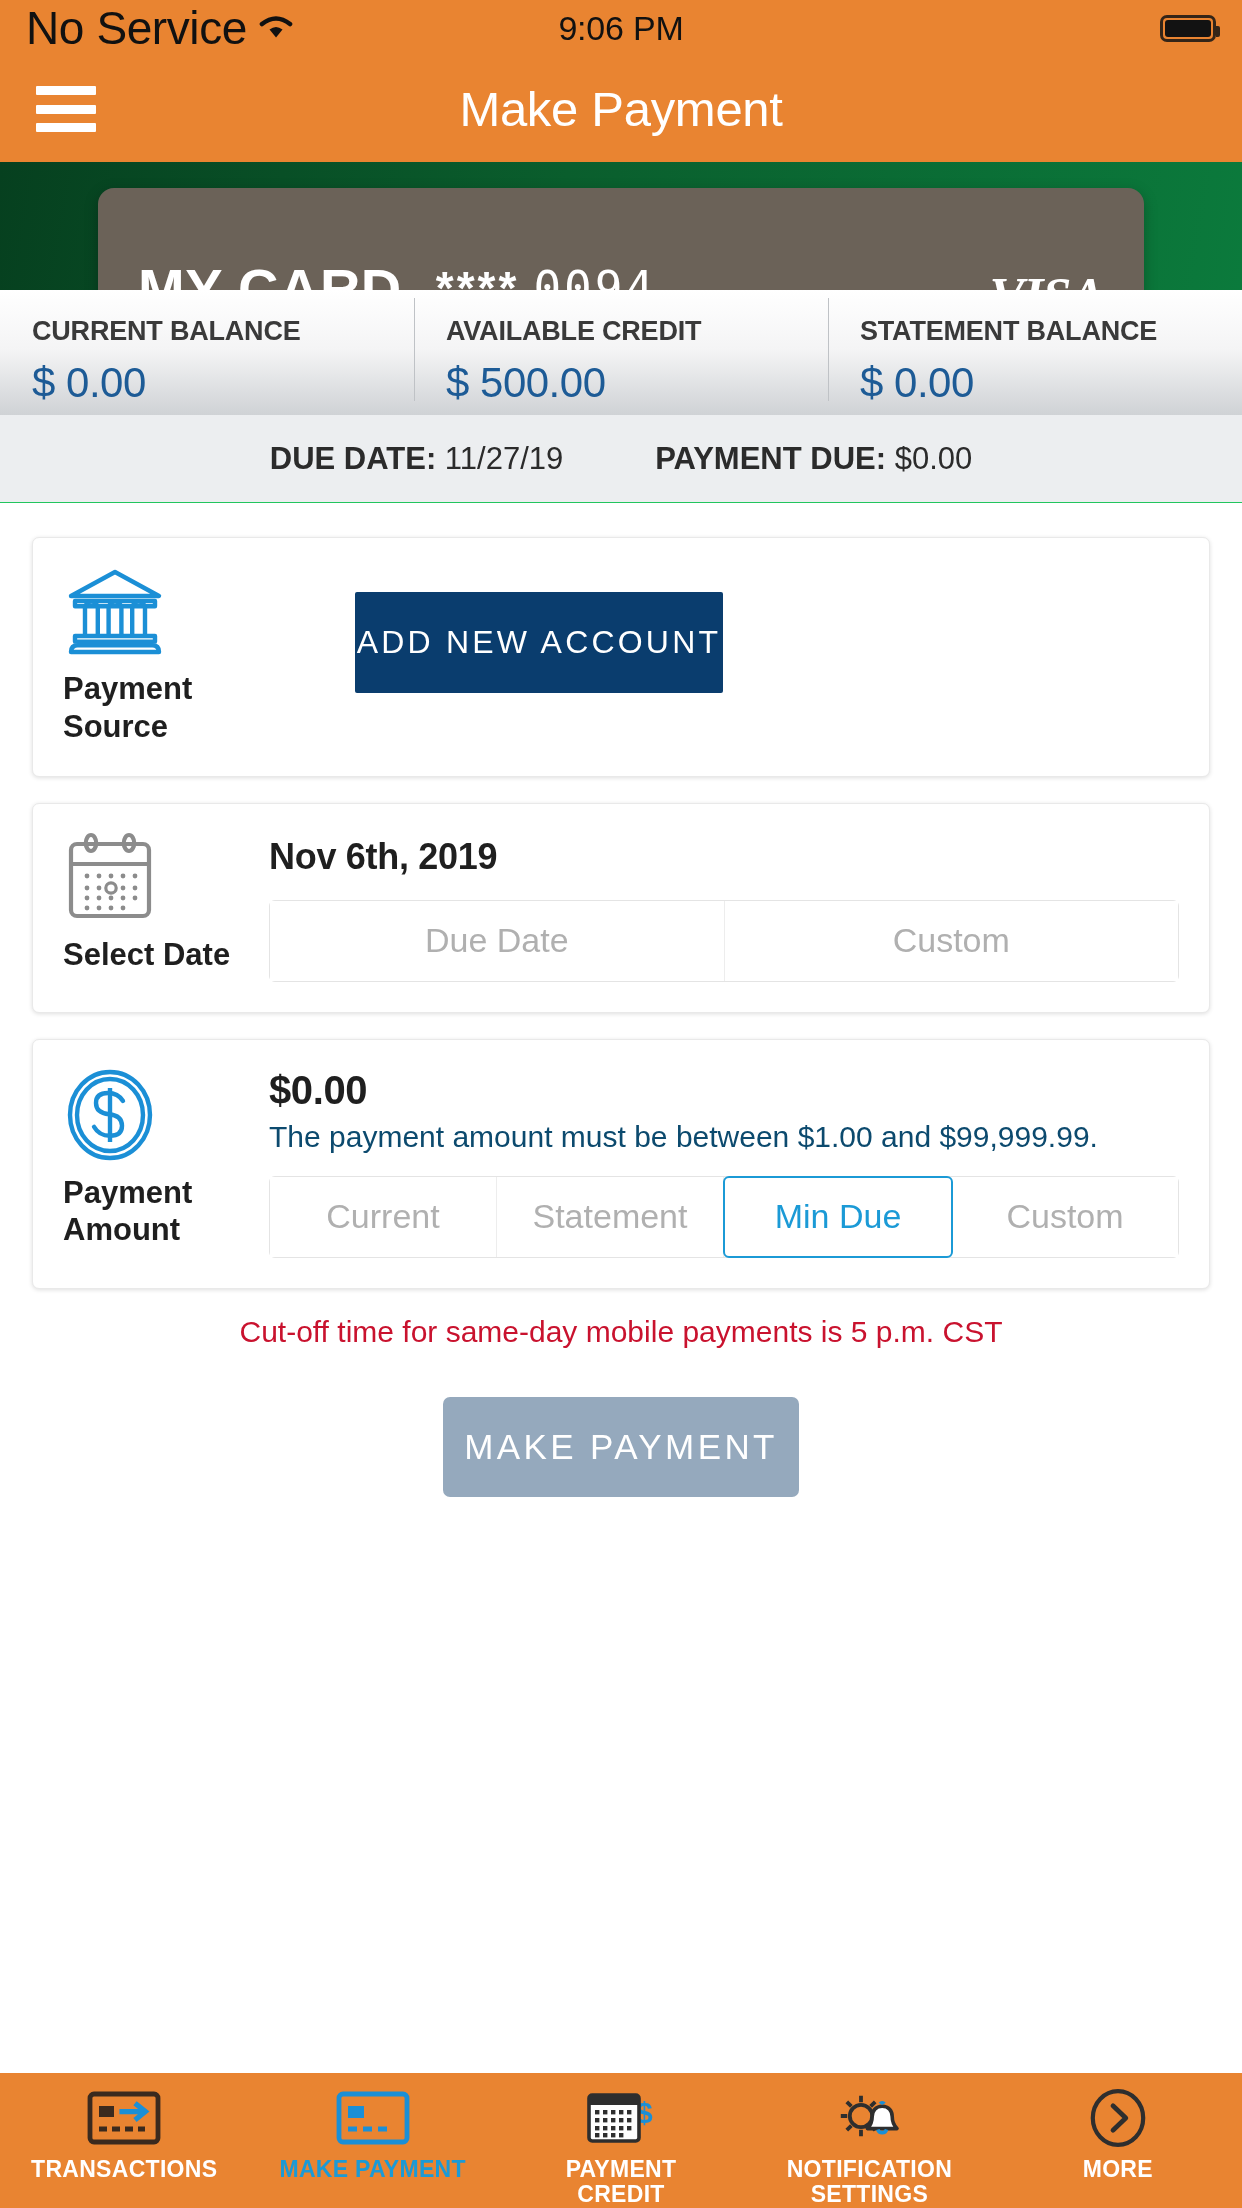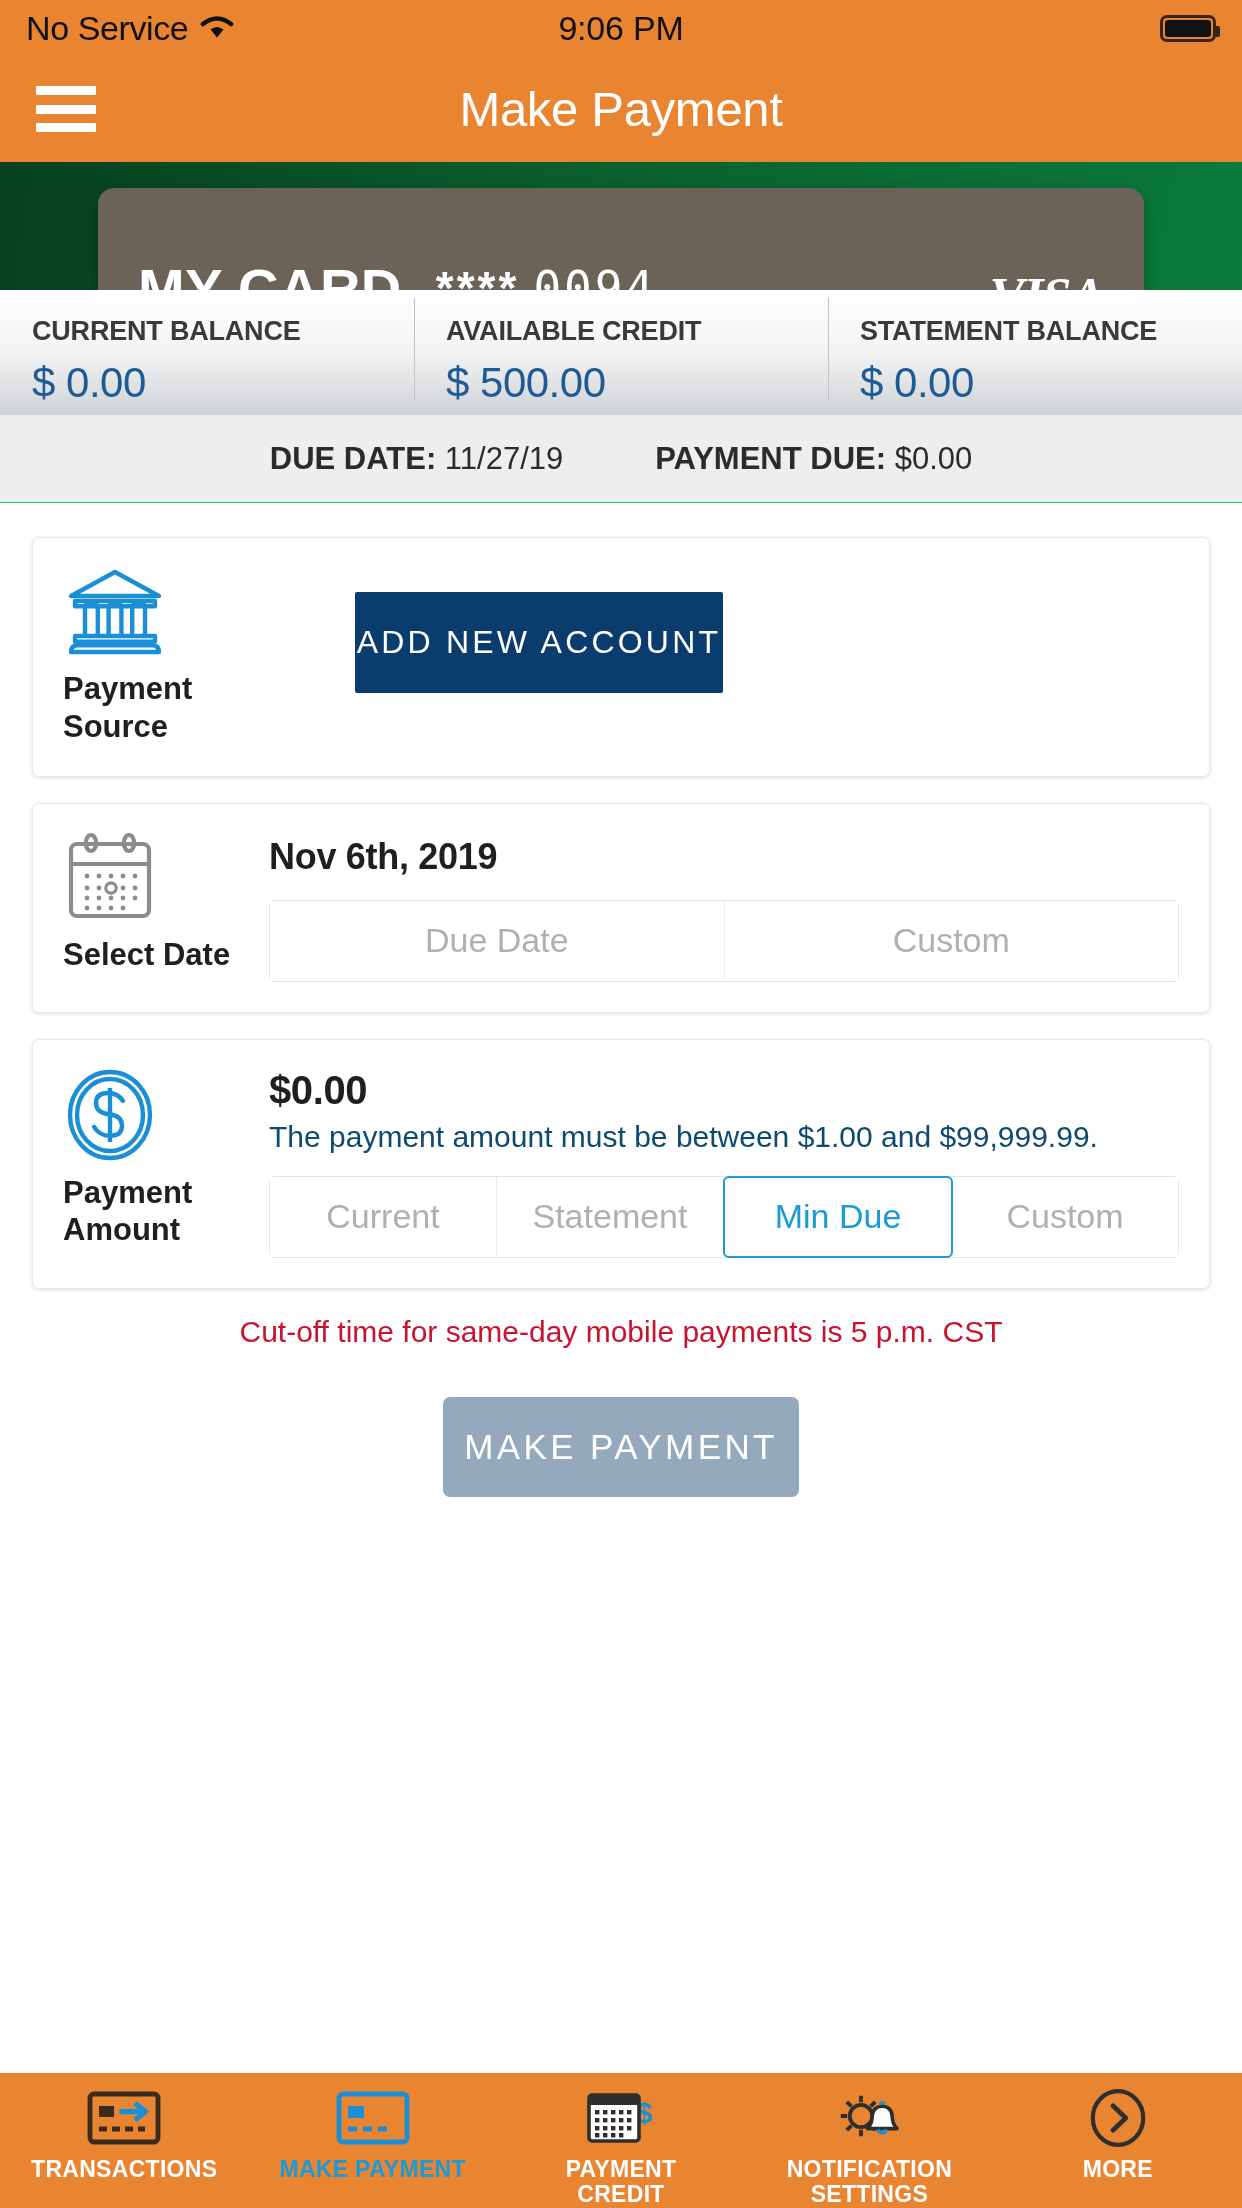--- a/index.html
+++ b/index.html
@@ -9,21 +9,21 @@
     background: #ffffff; overflow: hidden;
   }
   #app { position: relative; width: 1242px; height: 2208px; display: flex; flex-direction: column; }
 
   
   .statusbar {
     height: 56px; background: #E98431; flex: 0 0 56px;
     display: flex; align-items: center; position: relative;
     padding: 0 26px; color: #111;
   }
-  .sb-left { display: flex; align-items: center; gap: 12px; font-size: 34px; letter-spacing: -0.4px; }
+  .sb-left { display: flex; align-items: center; gap: 12px; font-size: 46px; letter-spacing: -0.4px; }
   .sb-center {
     position: absolute; left: 0; right: 0; text-align: center;
     font-size: 34px; font-weight: 400; letter-spacing: -0.2px; pointer-events: none;
   }
   .sb-right { margin-left: auto; display: flex; align-items: center; z-index: 2; }
   .battery {
     width: 56px; height: 27px; border: 3px solid rgba(20,20,20,.85);
     border-radius: 7px; position: relative; display: block;
   }
   .battery::after {

